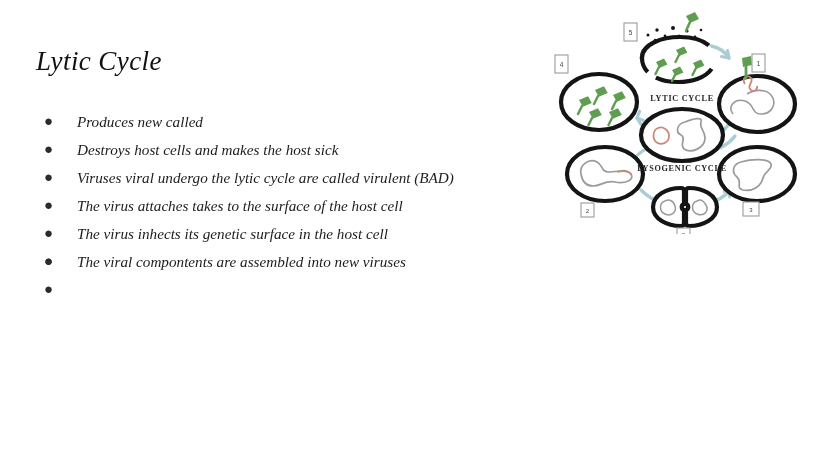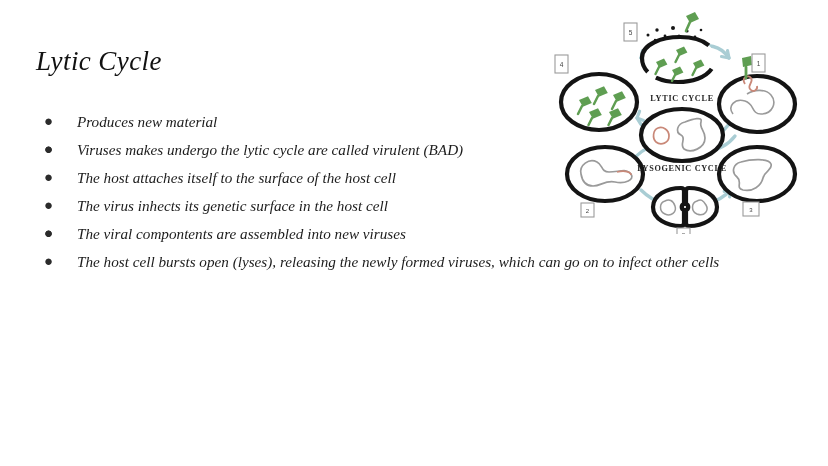--- a/index.html
+++ b/index.html
@@ -79,47 +79,47 @@
 </head>
 <body>
 
 <div class="slide">
 
   <div class="slide-title">Lytic Cycle</div>
 
   <ul class="bullet-list">
     <li class="bullet-item">
       <span class="marker">●</span>
-      <span>Produces new material</span>
-    </li>
-    <li class="bullet-item">
-      <span class="marker">●</span>
-    </li>
-    <li class="bullet-item">
-      <span class="marker">●</span>
-      <span>Viruses makes undergo the lytic cycle are called virulent (BAD)</span>
-    </li>
-    <li class="bullet-item">
-      <span class="marker">●</span>
-      <span>The host attaches itself to the surface of the host cell</span>
+      <span>Produces new called</span>
+    </li>
+    <li class="bullet-item">
+      <span class="marker">●</span>
+      <span>Destroys host cells and makes the host sick</span>
+    </li>
+    <li class="bullet-item">
+      <span class="marker">●</span>
+      <span>Viruses viral undergo the lytic cycle are called virulent (BAD)</span>
+    </li>
+    <li class="bullet-item">
+      <span class="marker">●</span>
+      <span>The virus attaches takes to the surface of the host cell</span>
     </li>
     <li class="bullet-item">
       <span class="marker">●</span>
       <span>The virus inhects its genetic surface in the host cell</span>
     </li>
     <li class="bullet-item wide">
       <span class="marker">●</span>
     </li>
     <li class="bullet-item">
       <span class="marker">●</span>
       <span>The viral compontents are assembled into new viruses</span>
     </li>
     <li class="bullet-item wide">
       <span class="marker">●</span>
-      <span>The host cell bursts open (lyses), releasing the newly formed viruses, which can go on to infect other cells</span>
     </li>
   </ul>
 
   <div class="diagram">
     <svg width="280" height="232" viewBox="0 0 280 232" xmlns="http://www.w3.org/2000/svg">
 
       <g fill="none" stroke="#a9cdd4" stroke-width="3.4" stroke-linecap="round">
 
         <path d="M 148 48 C 162 40 176 44 184 56"></path>
         <path d="M 184 56 l -7.5 -1.5 M 184 56 l -1.5 -7.5" stroke-width="3.2"></path>

